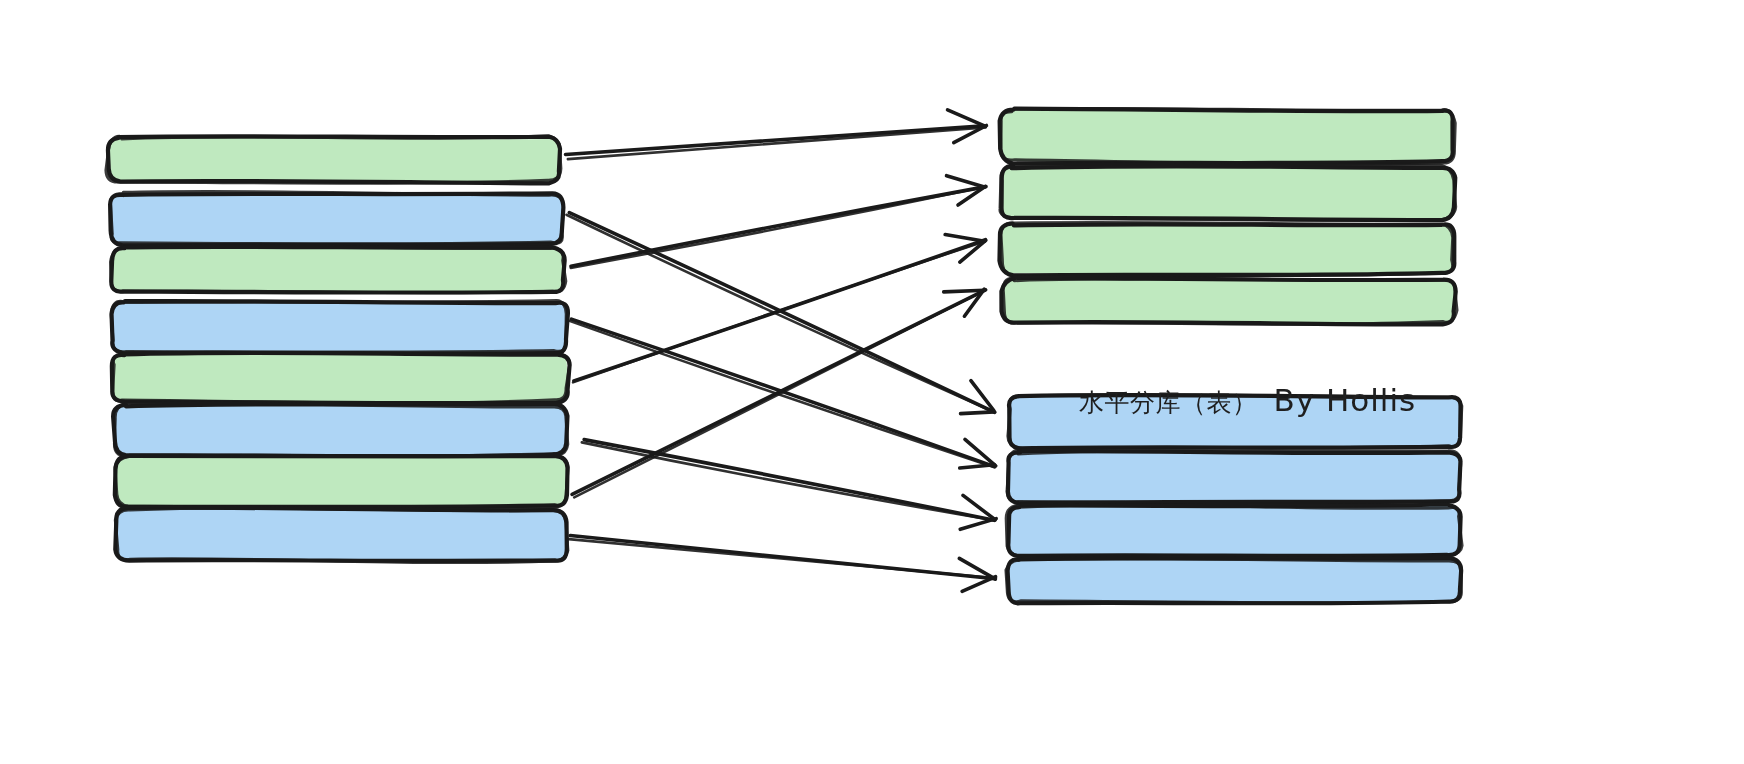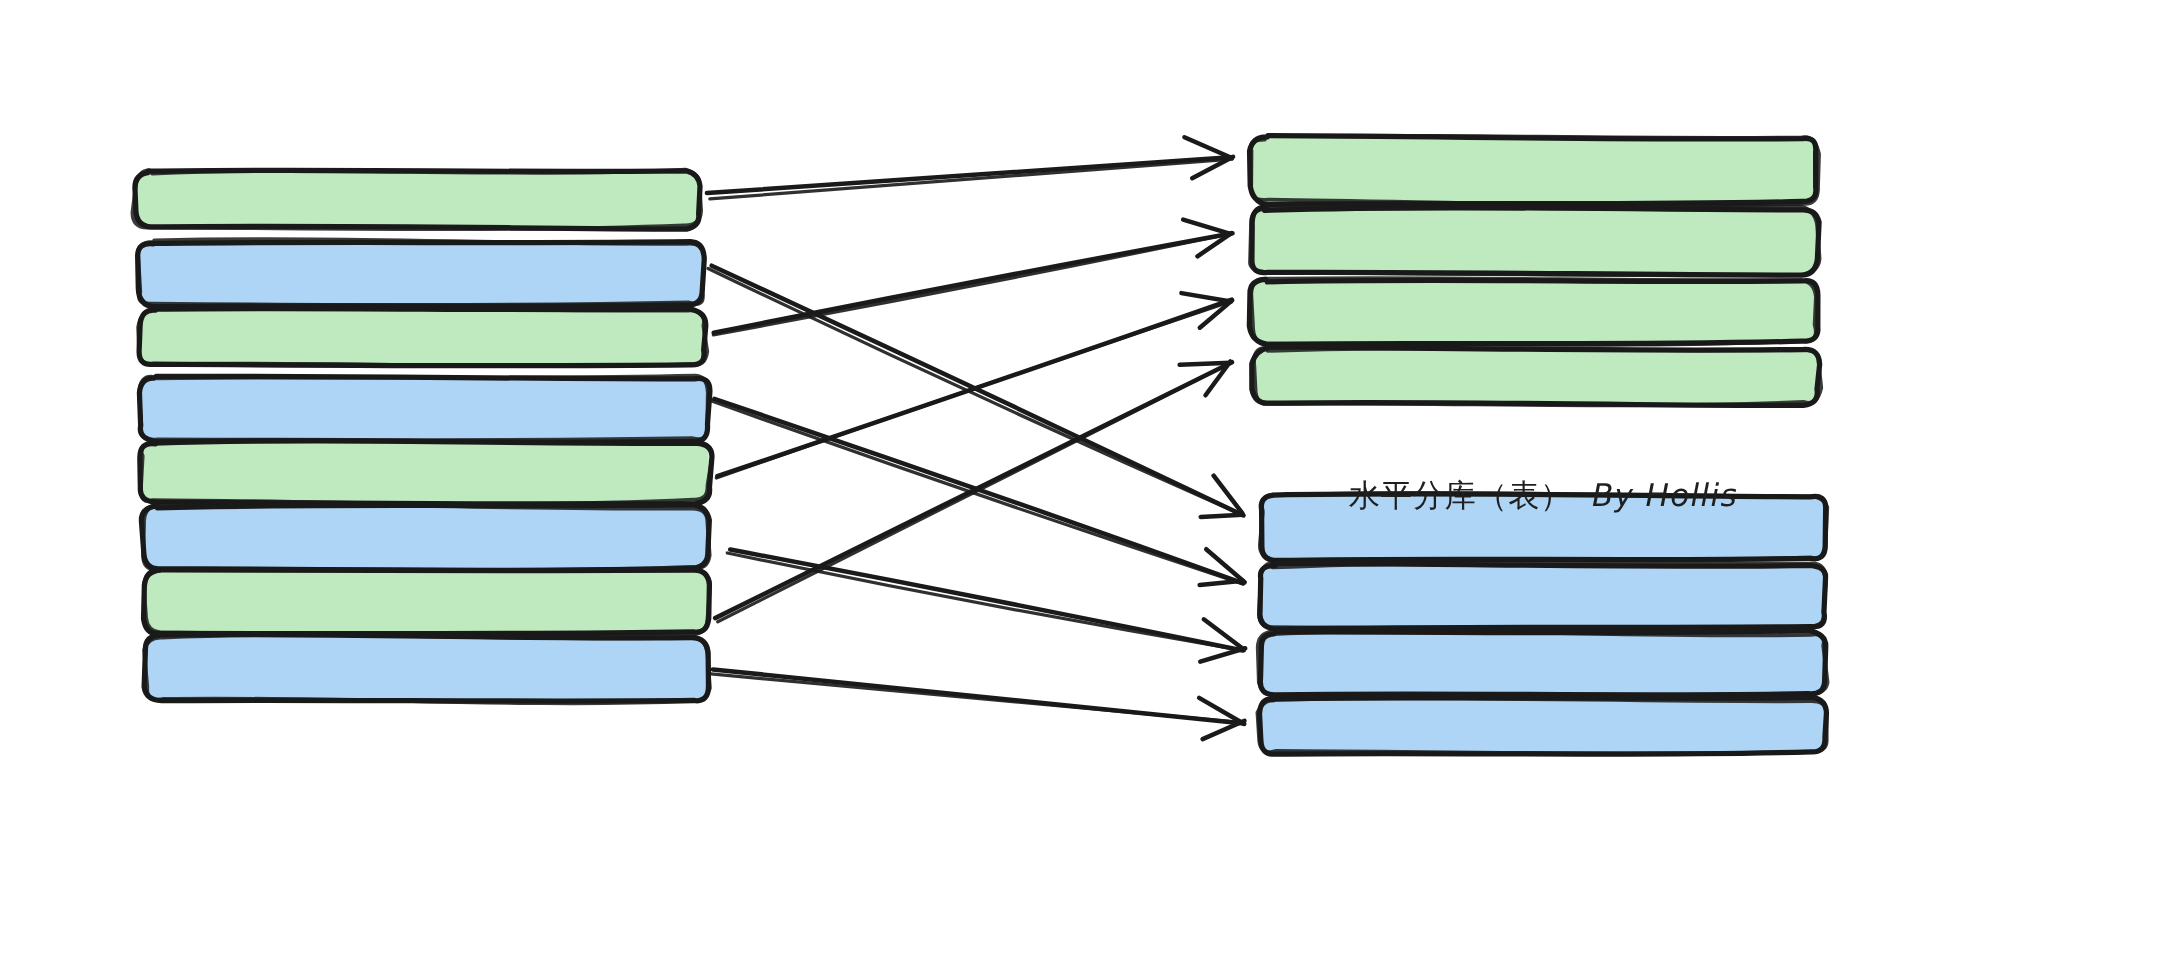--- a/index.html
+++ b/index.html
@@ -29,22 +29,21 @@
     white-space: nowrap;
     color: #1f1f1f;
   }
   .label-cn {
     font-family: "DejaVu Sans", "Liberation Sans", sans-serif;
     font-size: 25px;
     letter-spacing: 0.5px;
   }
   .label-by {
     font-family: "DejaVu Sans", "Liberation Sans", sans-serif;
-    font-size: 25px;
-    font-style: italic;
+    font-size: 31px;
     letter-spacing: 1px;
     margin-top: 44px;
   }
   .caption-row {
     position: absolute;
     left: 1079px;
     top: 338px;
     display: flex;
     align-items: baseline;
     gap: 16px;

